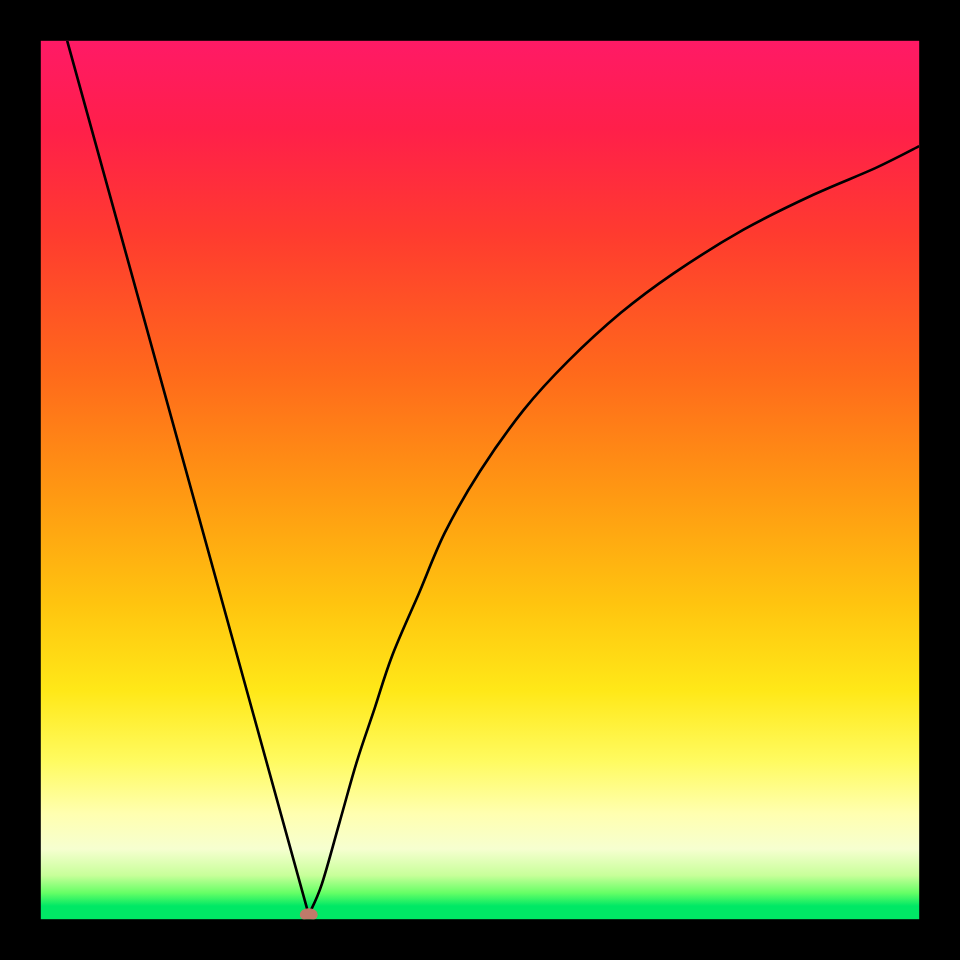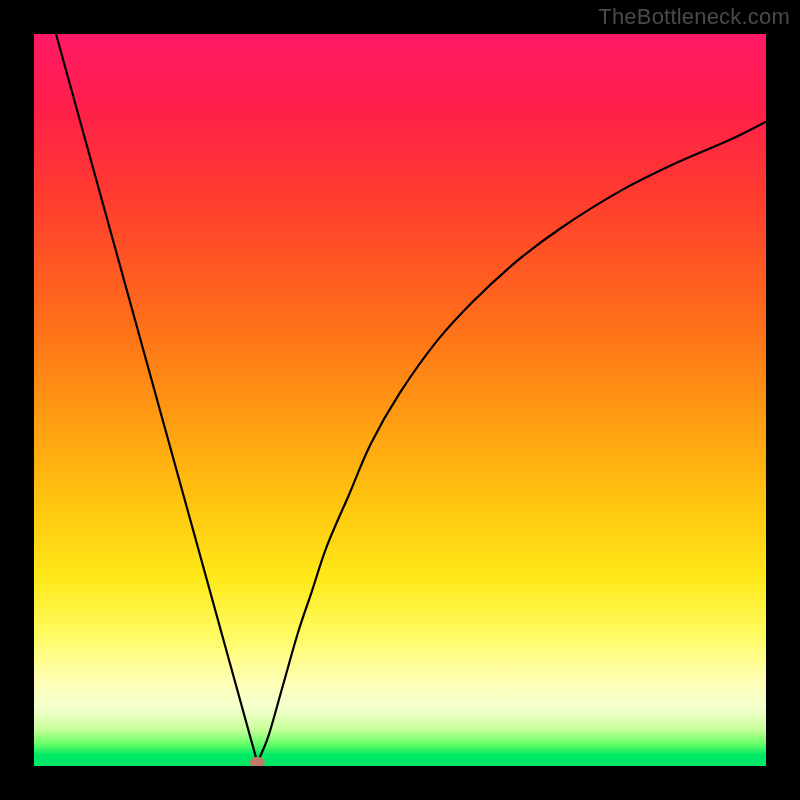--- a/index.html
+++ b/index.html
@@ -61,21 +61,20 @@
   .marker {
     fill: #c07a6a;
     stroke: #c07a6a;
   }
 </style>
 </head>
 <body>
 
 <div class="frame">
 
-  <div class="watermark">TheBottleneck.com</div>
 
   <div class="plot-area">
     <svg class="curve" viewBox="0 0 732 732" preserveAspectRatio="none">
 
       <path d="M22.0 0.0 L223.3 728.3 L223.3 728.3 C225.1 724.1 230.0 715.5 234.2 702.7 C238.5 689.9 244.0 668.6 248.9 651.5 C253.8 634.4 258.6 616.1 263.5 600.2 C268.4 584.4 273.3 571.0 278.2 556.3 C283.0 541.7 286.7 528.3 292.8 512.4 C298.9 496.5 307.4 478.2 314.8 461.2 C322.1 444.1 328.2 427.0 336.7 409.9 C345.3 392.8 355.0 375.8 366.0 358.7 C377.0 341.6 390.4 322.7 402.6 307.4 C414.8 292.2 425.8 280.6 439.2 267.2 C452.6 253.8 468.5 239.1 483.1 226.9 C497.8 214.7 510.0 205.6 527.0 194.0 C544.1 182.4 566.1 168.4 585.6 157.4 C605.1 146.4 625.9 136.6 644.2 128.1 C662.5 119.6 680.8 112.8 695.4 106.1 C710.0 99.4 725.9 90.9 732.0 87.8" fill="none" stroke="#000" stroke-width="2.2"></path>
       <ellipse class="marker" cx="223.3" cy="728.3" rx="7" ry="5"></ellipse>
     </svg>
   </div>
 
 </div>

